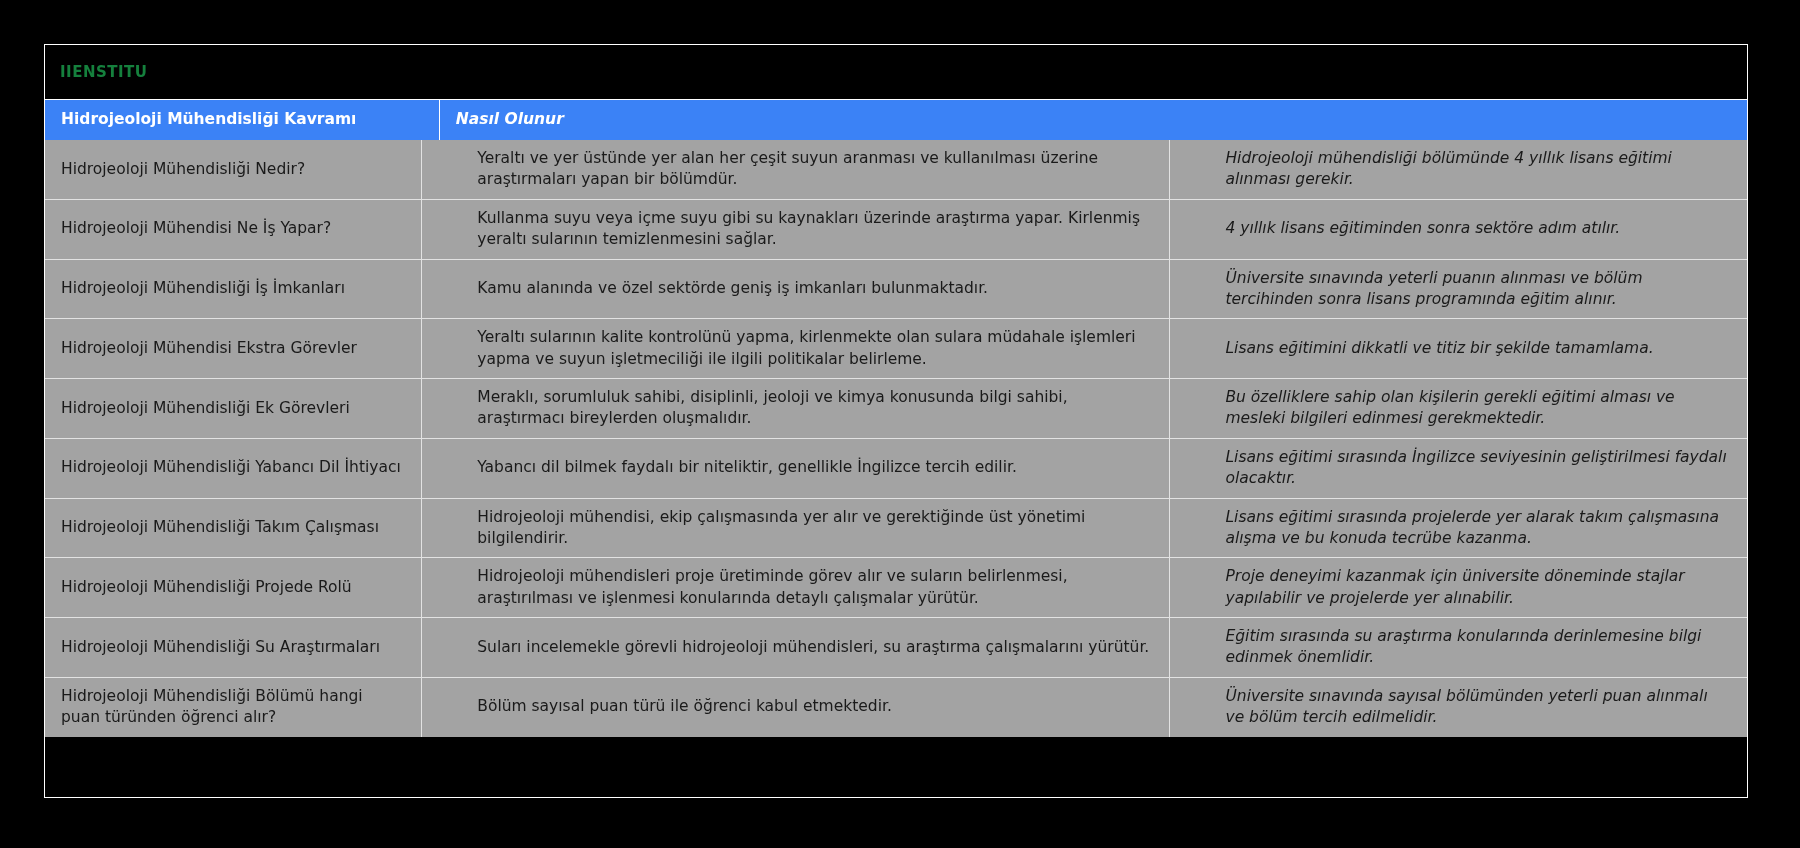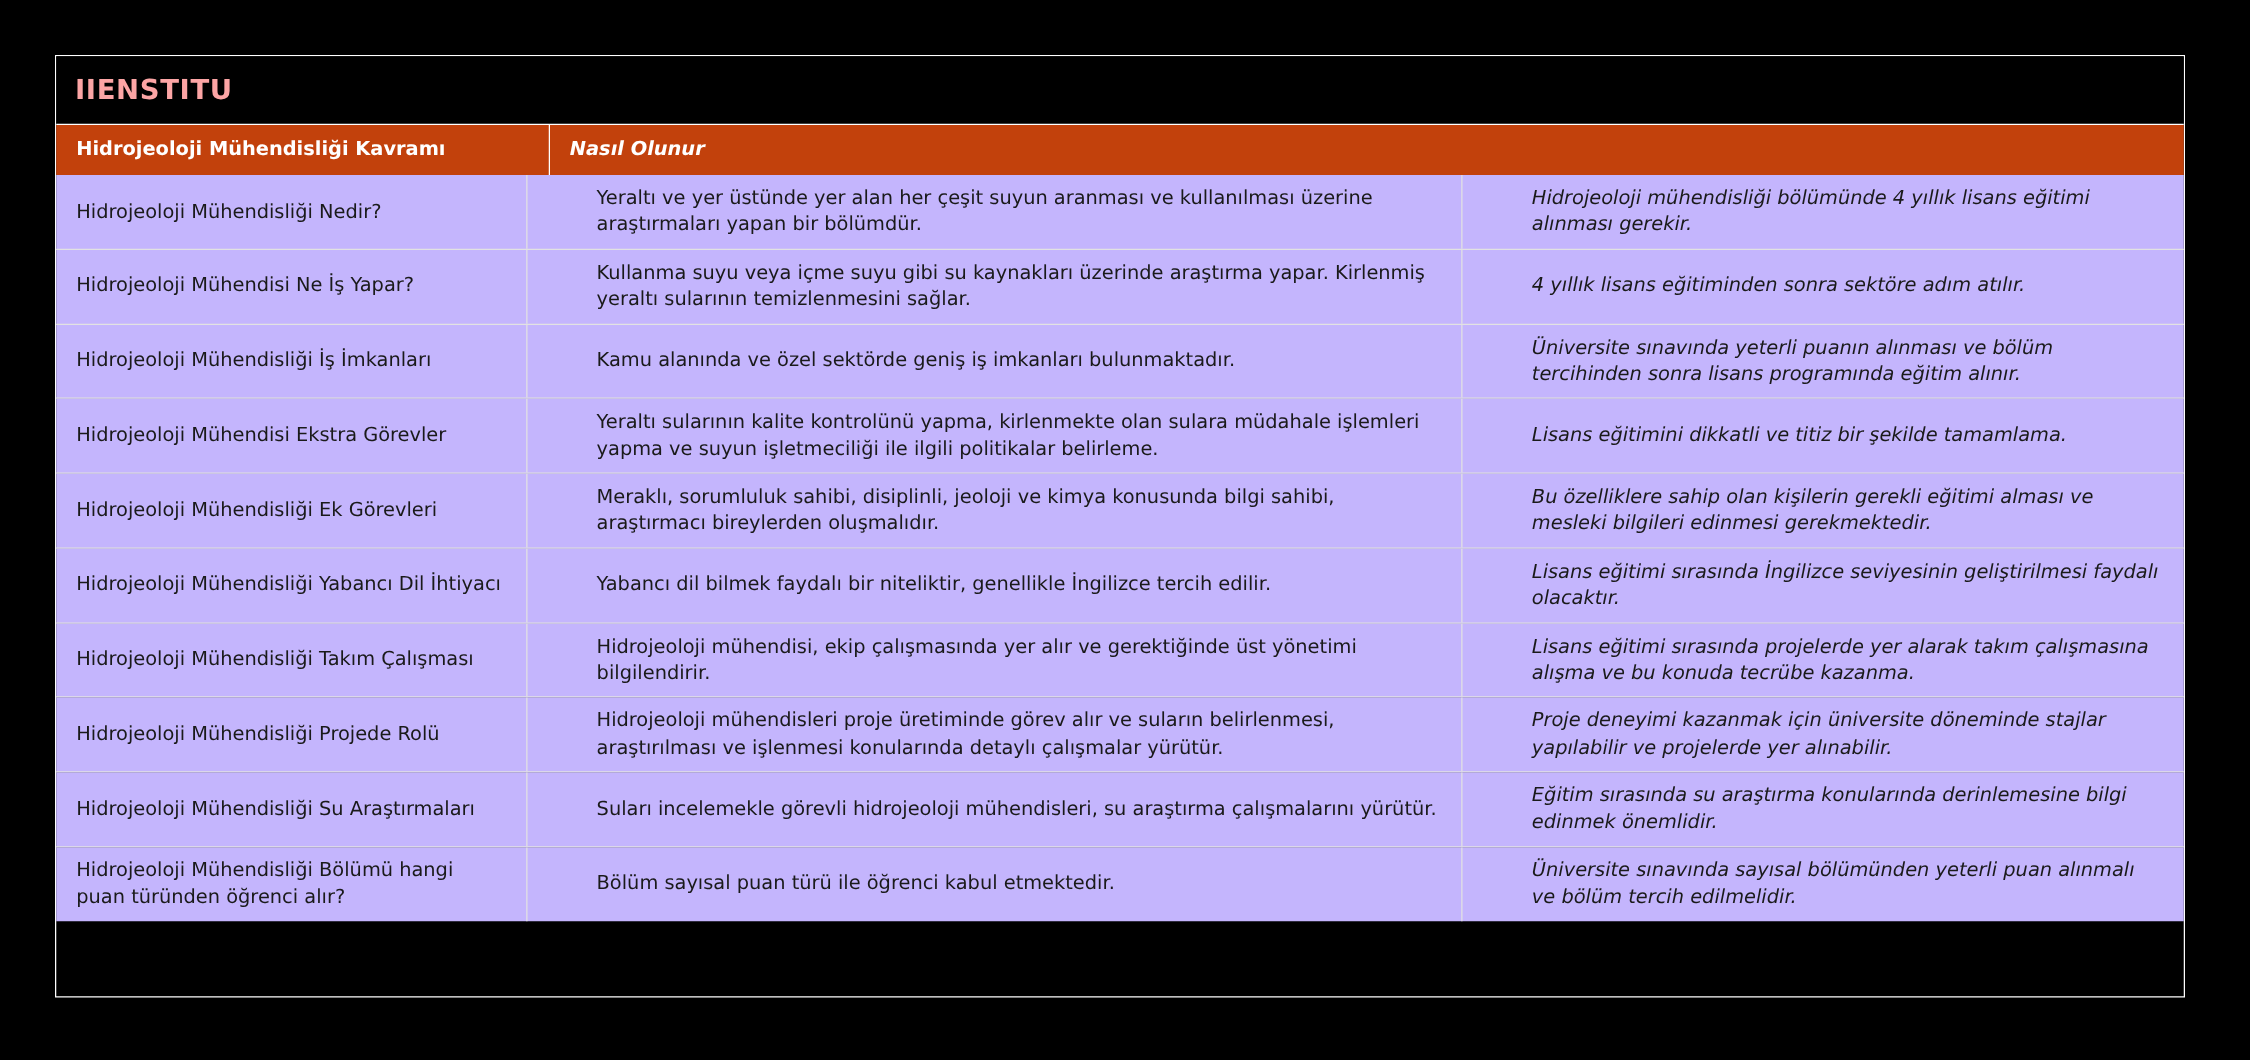--- a/index.html
+++ b/index.html
@@ -26,22 +26,22 @@
   .titlebar {
     height: 55px;
     background: #000000;
     border-bottom: 1px solid #ffffff;
     display: flex;
     align-items: center;
     padding-left: 15px;
     box-sizing: border-box;
   }
   .titlebar .title {
-    color: #fca5a5;
-    font-size: 22px;
+    color: #15803d;
+    font-size: 15px;
     font-weight: 700;
     letter-spacing: 0.5px;
   }
 
   .table {
     width: 100%;
   }
 
   .trow {
     display: flex;
@@ -56,34 +56,34 @@
     padding: 8px 16px;
     font-size: 15.5px;
     line-height: 1.38;
   }
 
   .col-kavram { width: 23.2%; }
   .col-tanim  { width: 43.7%; }
   .col-nasil  { width: 33.1%; font-style: italic; }
 
   .thead {
-    background: #c2410c;
+    background: #3b82f6;
     height: 40px;
   }
   .thead .cell {
     color: #ffffff;
     font-weight: 700;
     padding-top: 0;
     padding-bottom: 0;
   }
   .thead .col-kavram,
   .thead .col-tanim { border-right: 1px solid #ffffff; }
 
   .tbody-row {
-    background: #c4b5fd;
+    background: #a3a3a3;
     min-height: 56.5px;
     border-bottom: 1px solid #e2e2e2;
     gap: 39px;
   }
   .tbody-row:last-child { border-bottom: none; justify-content: center; }
   .tbody-row .cell { color: #1a1a1a; }
   .tbody-row .col-kavram,
   .tbody-row .col-tanim { border-right: 1px solid #e2e2e2; }
 </style>
 </head>

